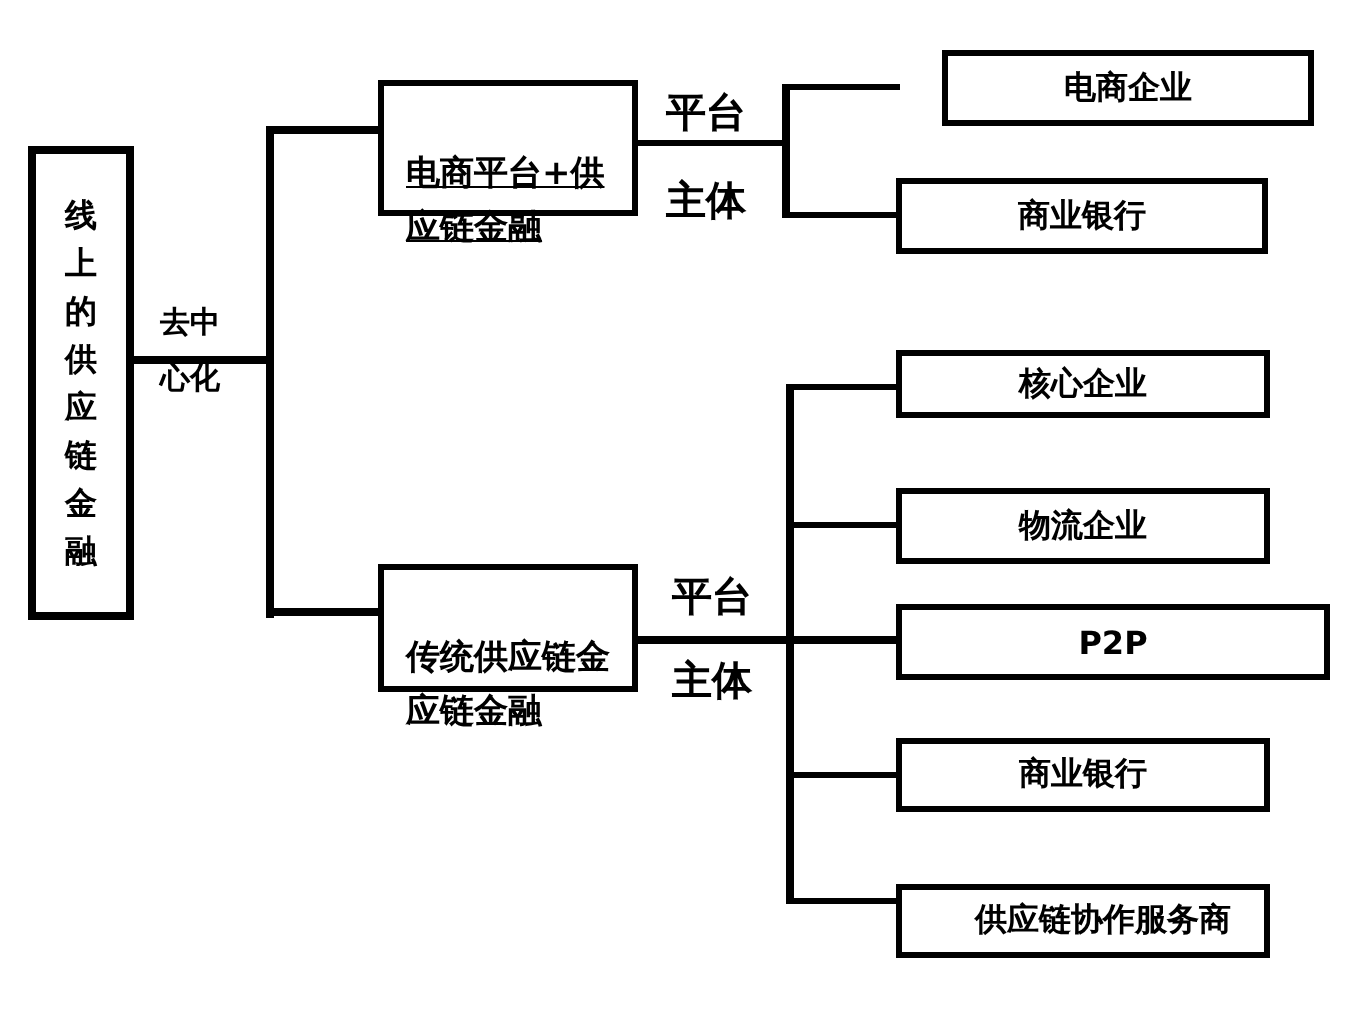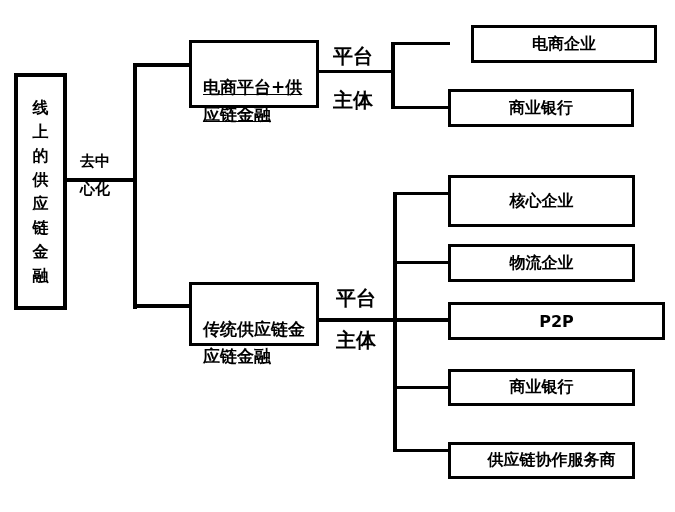--- a/index.html
+++ b/index.html
@@ -103,19 +103,19 @@
   <div class="box leaf" style="left:448px; top:25px; width:186px; height:38px;margin-left:23px;">电商企业</div>
   <div class="box leaf" style="left:448px; top:89px; width:186px; height:38px;">商业银行</div>
 
   <div class="box mid-node" style="left:189px; top:282px; width:130px; height:64px;">
     <span>传统供应链金
 应链金融</span>
   </div>
   <div class="edge-label" style="left:336px; top:288px;">平台</div>
   <div class="edge-label" style="left:336px; top:330px;">主体</div>
 
-  <div class="box leaf" style="left:448px; top:175px; width:187px; height:52px;">核心企业</div>
+  <div class="box leaf" style="left:448px; top:175px; width:187px; height:34px;">核心企业</div>
   <div class="box leaf" style="left:448px; top:244px; width:187px; height:38px;">物流企业</div>
   <div class="box leaf" style="left:448px; top:302px; width:217px; height:38px;">P2P</div>
   <div class="box leaf" style="left:448px; top:369px; width:187px; height:37px;">商业银行</div>
   <div class="box leaf" style="left:448px; top:442px; width:187px; height:37px;padding-left:20px;">供应链协作服务商</div>
 
 </div>
 
 </body></html>

